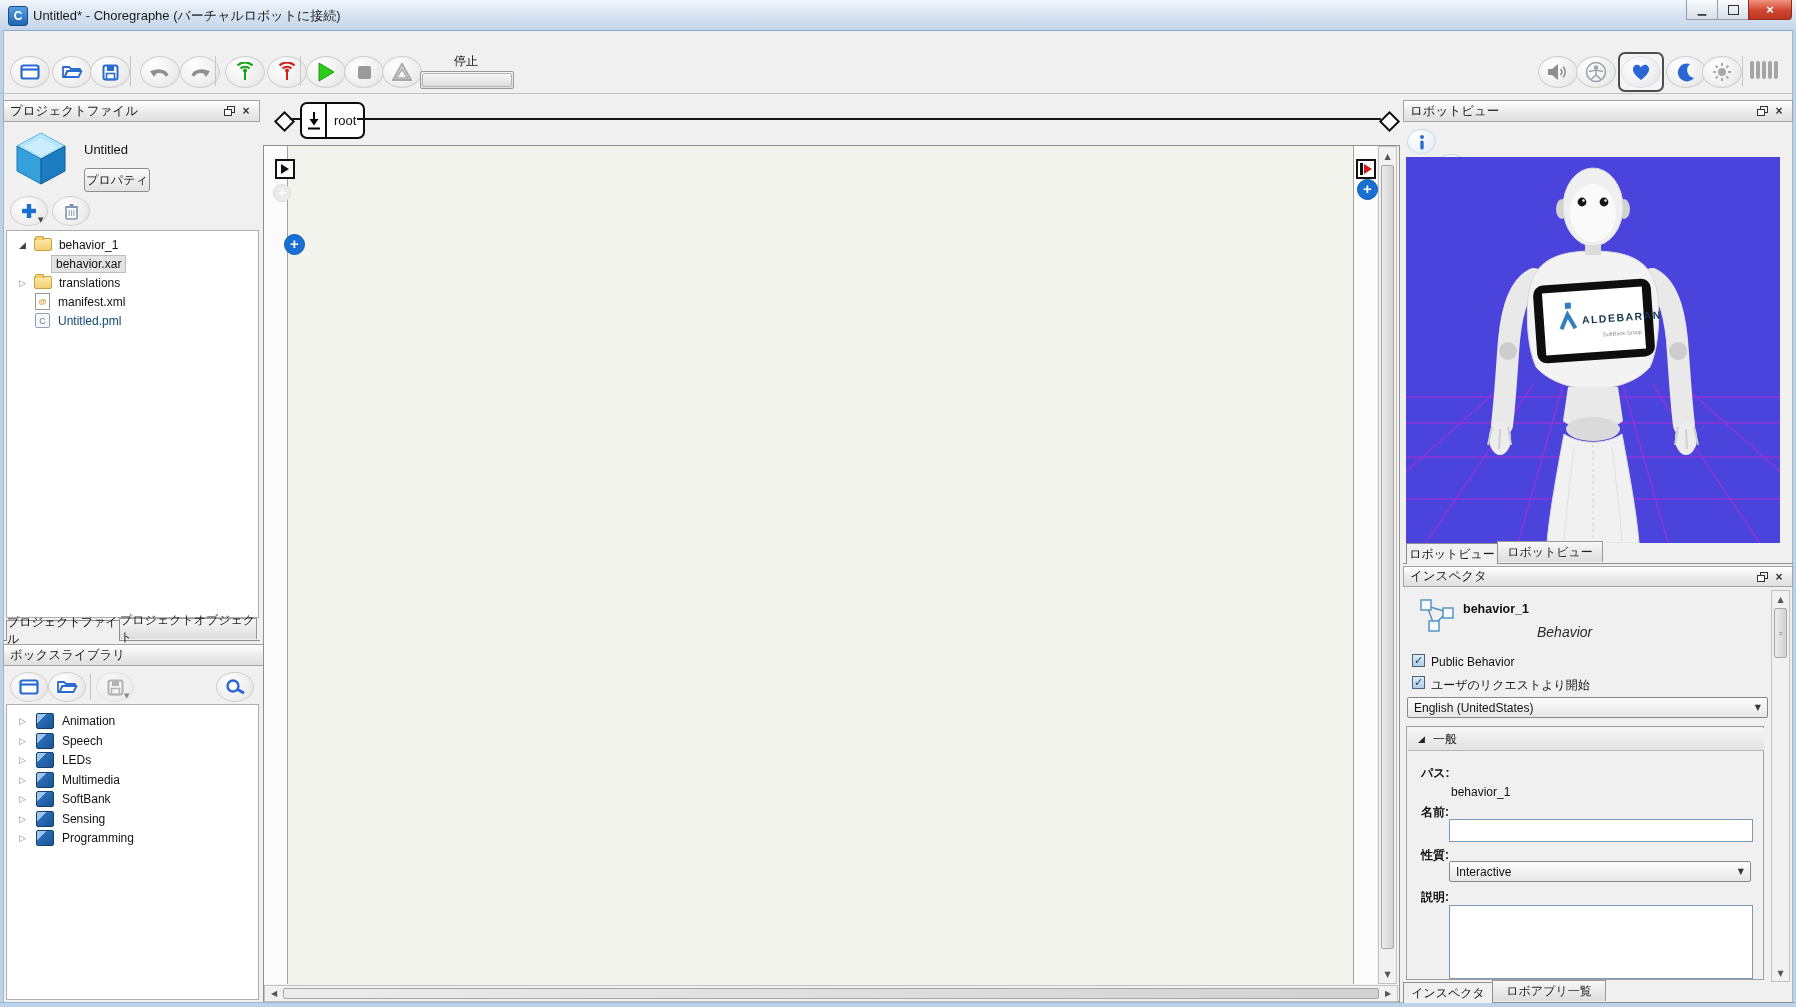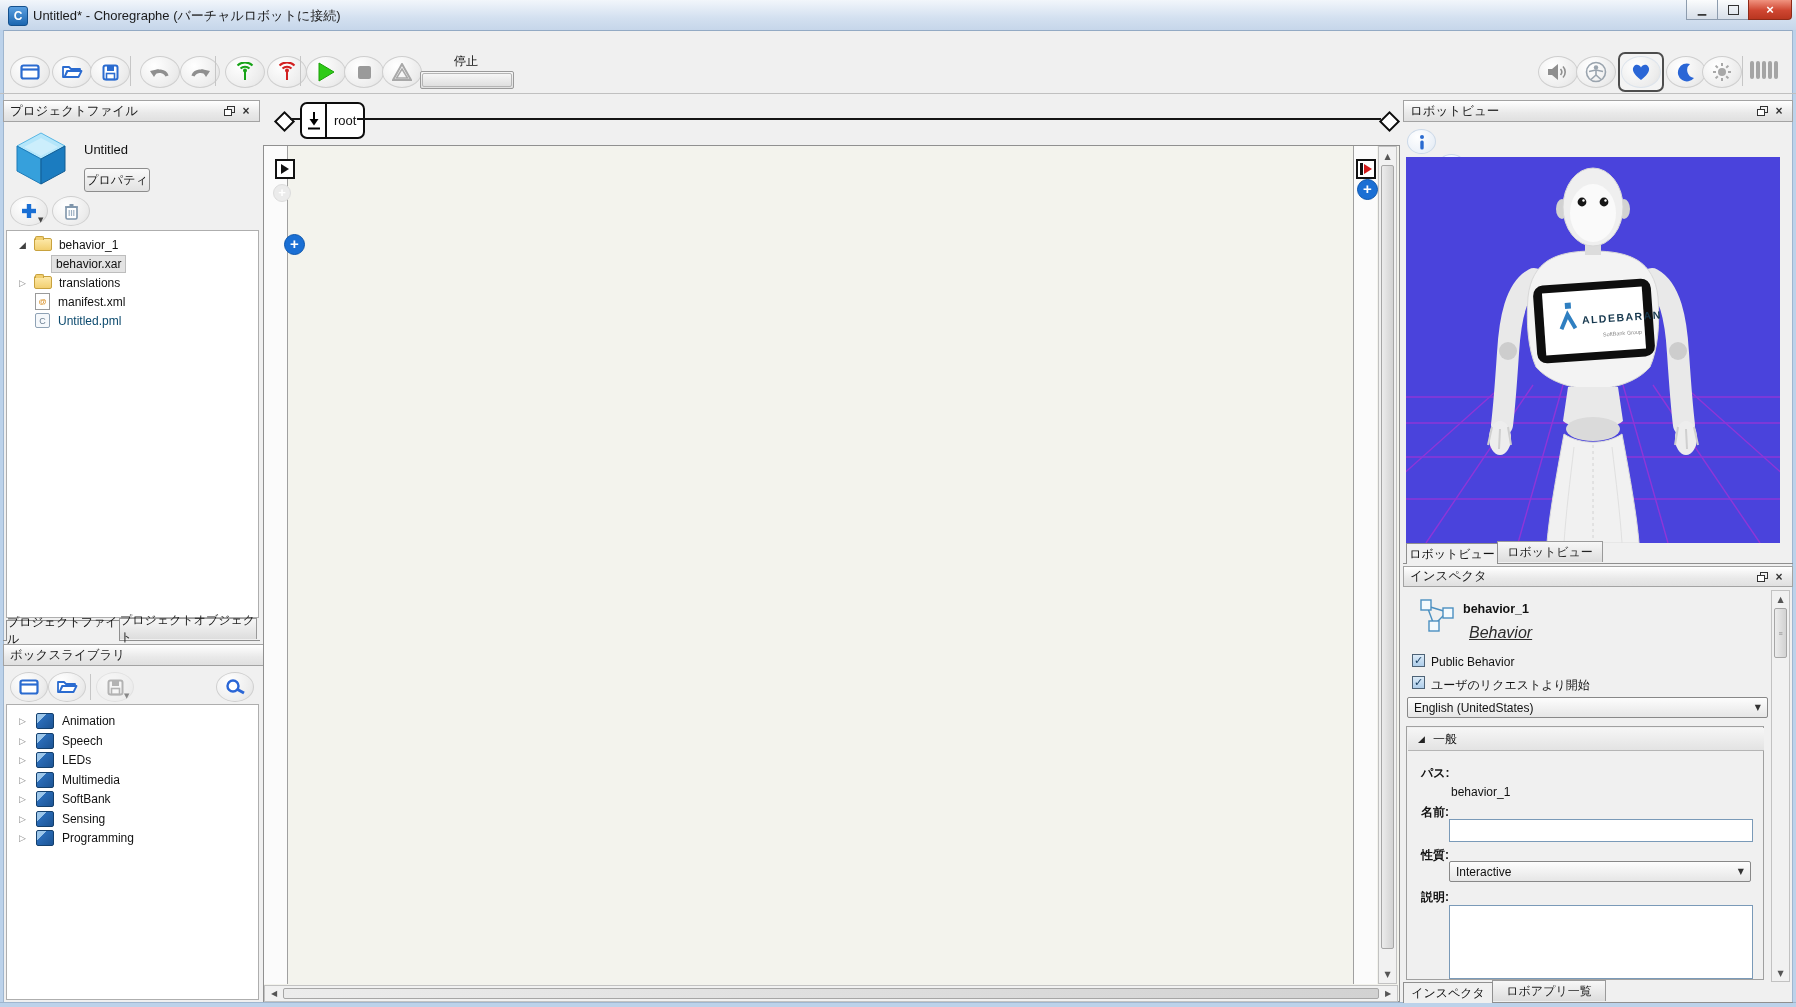--- a/index.html
+++ b/index.html
@@ -564,21 +564,21 @@
     <g stroke="#4a8fc0" stroke-width="1.4" fill="none">
         <line x1="9" y1="8" x2="29" y2="14"></line>
         <line x1="9" y1="8" x2="16" y2="27"></line>
         <line x1="29" y1="14" x2="16" y2="27"></line>
       </g>
     <rect x="3" y="2" width="10" height="10" fill="#f4fafd" stroke="#4a8fc0" stroke-width="1.4"></rect>
     <rect x="25" y="10" width="10" height="10" fill="#f4fafd" stroke="#4a8fc0" stroke-width="1.4"></rect>
     <rect x="11" y="23" width="10" height="10" fill="#f4fafd" stroke="#4a8fc0" stroke-width="1.4"></rect>
   </svg>
   <div class="p" style="left:1463px;top:602px;font-size:12.5px;font-weight:bold;">behavior_1</div>
-  <div class="p" style="left:1469px;top:624px;font-size:16px;font-style:italic;color:#2b2b2b;text-decoration:underline;">Behavior</div>
+  <div class="p" style="left:1537px;top:624px;font-size:14px;font-style:italic;color:#2b2b2b;">Behavior</div>
 
   <div class="p cb" style="left:1412px;top:654px;"></div>
   <div class="p lbl" style="left:1431px;top:655px;">Public Behavior</div>
   <div class="p cb" style="left:1412px;top:676px;"></div>
   <div class="p lbl" style="left:1431px;top:677px;">ユーザのリクエストより開始</div>
 
   <div class="p combo" style="left:1407px;top:697px;width:361px;height:21px;">
     <span>English (UnitedStates)</span>
     <span class="g" style="font-size:8px;color:#333;">▼</span>
   </div>

